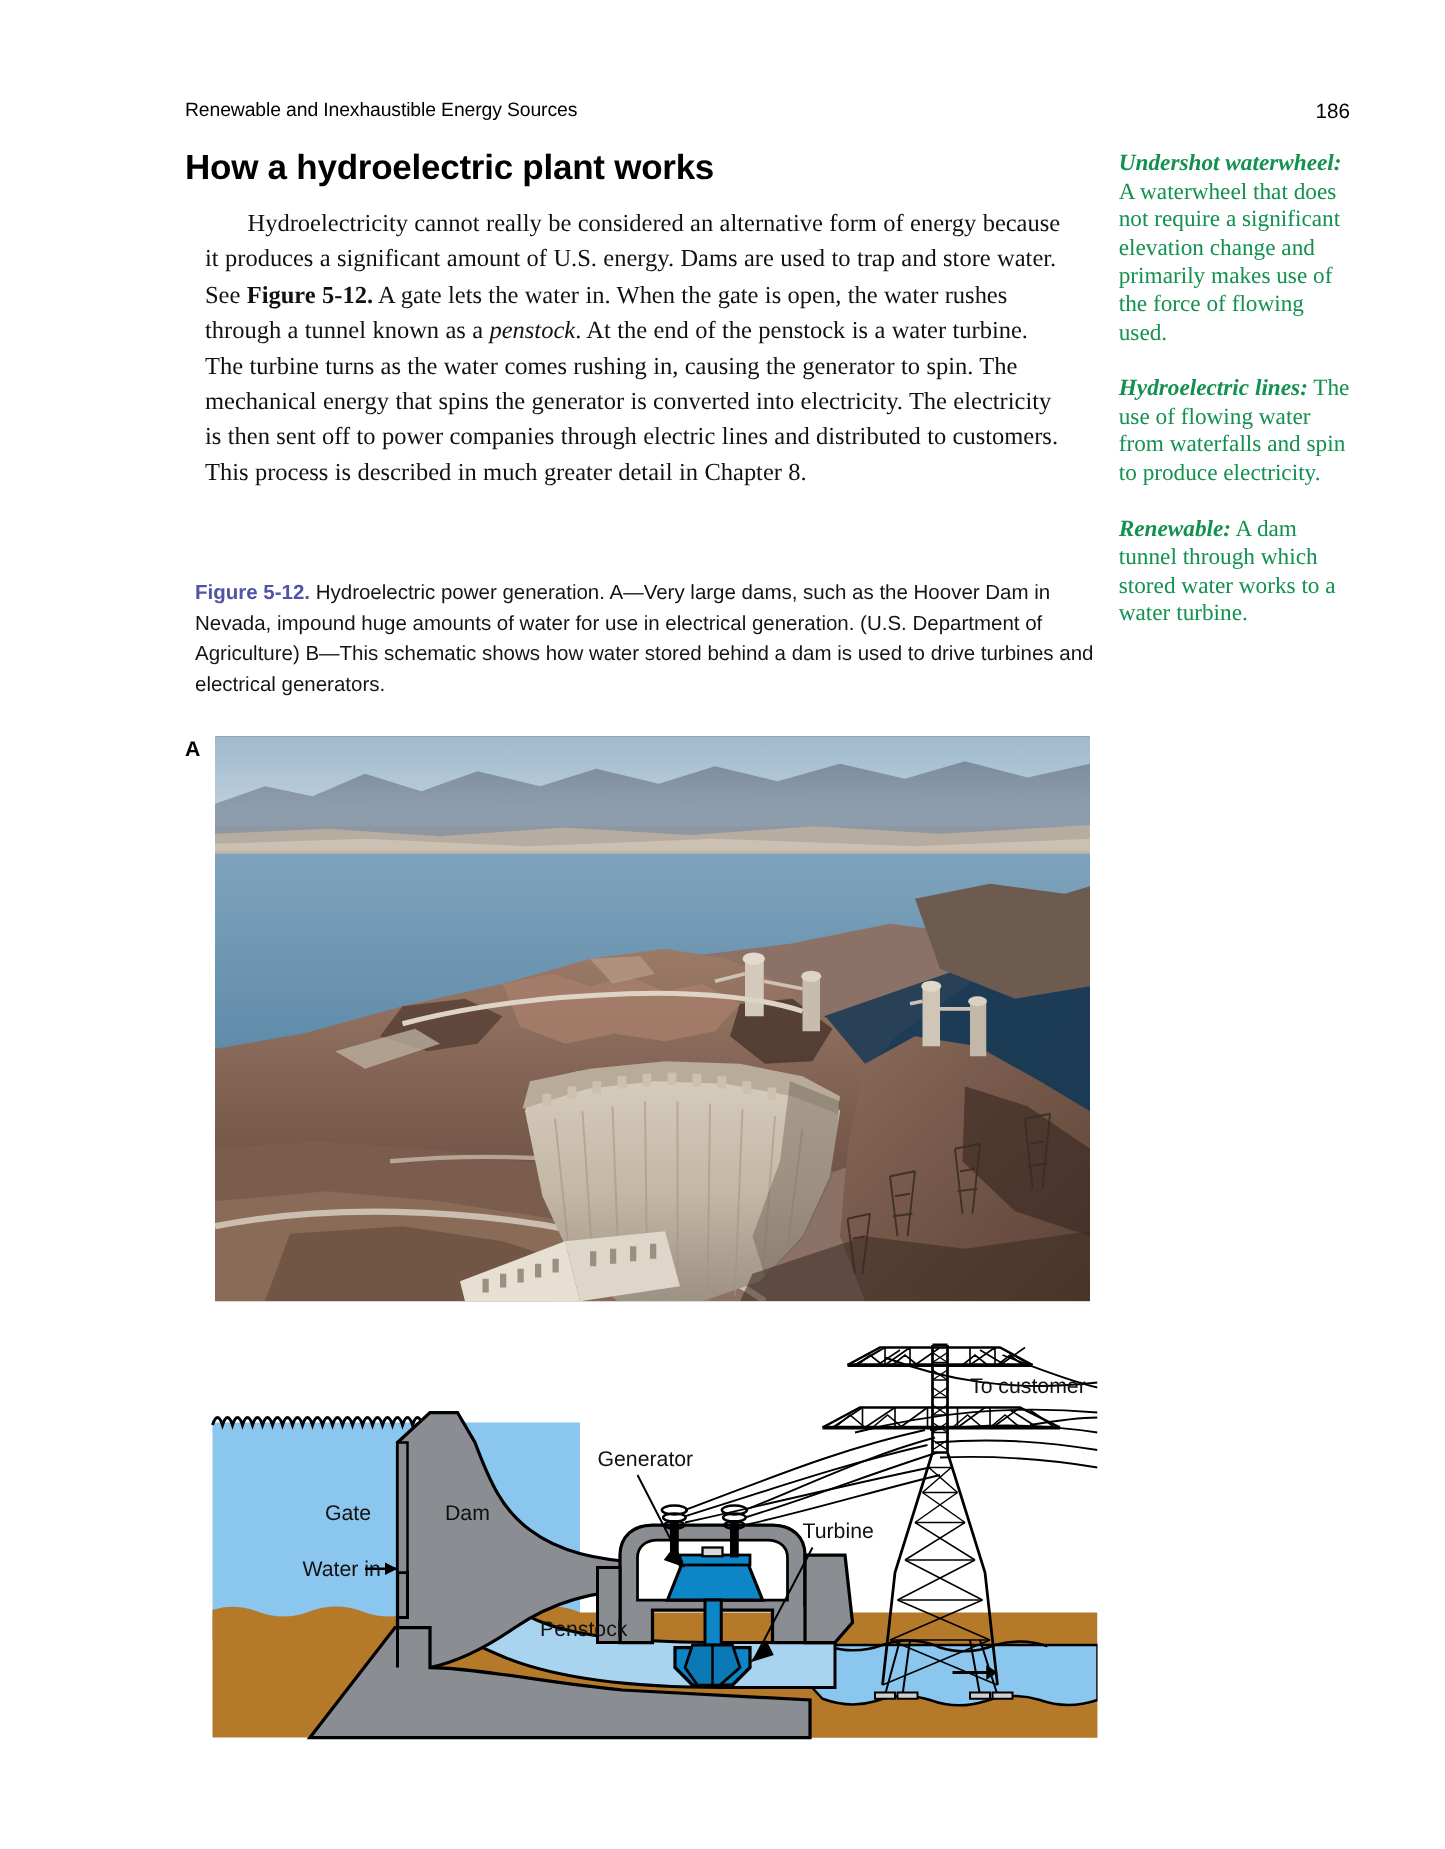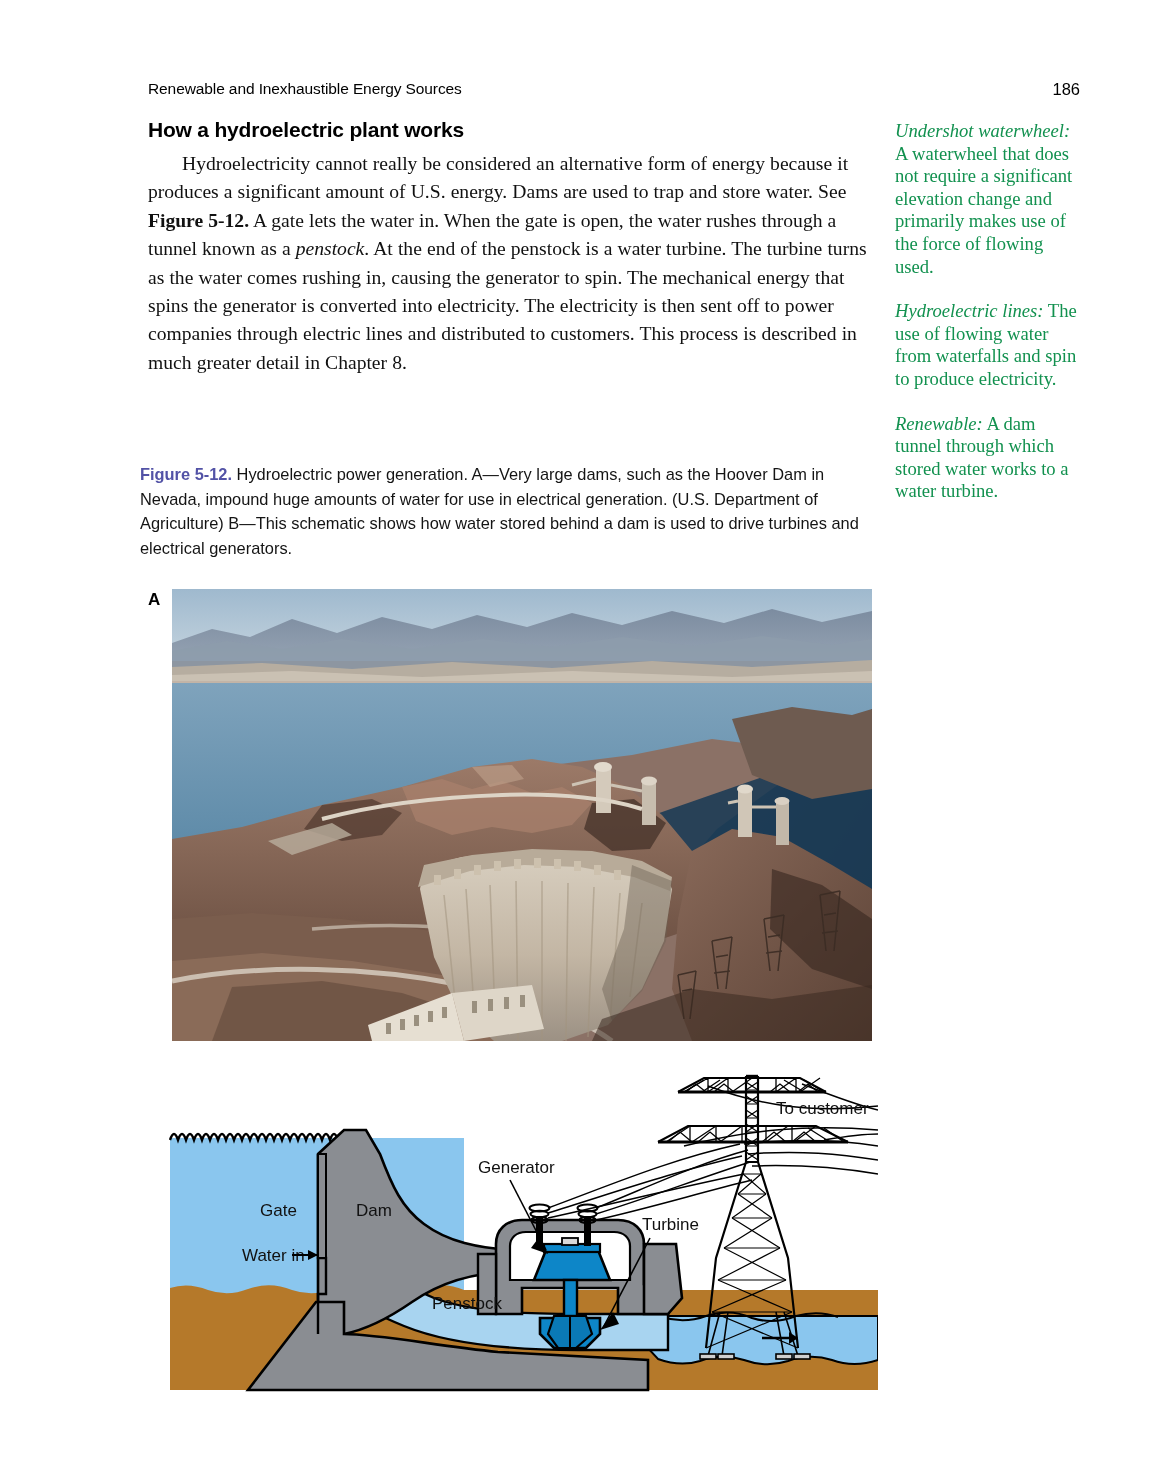--- a/index.html
+++ b/index.html
@@ -45,42 +45,42 @@
   
   #main-column {
     position: absolute;
     left: 148px;
     top: 118px;
     width: 722px;
   }
   #section-heading {
     font-family: "Liberation Sans", sans-serif;
     font-weight: bold;
-    font-size: 21px;
+    font-size: 28px;
     color: #000;
     letter-spacing: -0.2px;
     margin: 0 0 8px 0;
   }
   #body-paragraph {
     font-family: "Liberation Serif", serif;
     font-size: 19.6px;
     line-height: 28.4px;
     color: #111;
-    margin: 0;
+    margin: 16px;
     text-indent: 34px;
     text-align: left;
     word-spacing: 0.2px;
   }
   #body-paragraph i { font-style: italic; }
   #body-paragraph b { font-weight: bold; }
 
   
   #figure-caption {
     position: absolute;
-    left: 140px;
+    left: 156px;
     top: 462px;
     width: 728px;
     font-family: "Liberation Sans", sans-serif;
     font-size: 16.4px;
     line-height: 24.6px;
     color: #141414;
   }
   #figure-caption .fig-num {
     font-weight: bold;
     color: #5252a6;
@@ -127,21 +127,21 @@
     width: 190px;
   }
   .glossary-entry {
     font-family: "Liberation Serif", serif;
     font-size: 18.6px;
     line-height: 22.6px;
     color: #12914f;
     margin-bottom: 22px;
   }
   .glossary-entry .term {
-    font-weight: normal;
+    font-weight: bold;
     font-style: italic;
   }
   .glossary-entry .definition { font-style: normal; }
 </style>
 </head>
 <body>
 
 <div id="running-head">
   <span class="rh-title">Renewable and Inexhaustible Energy Sources</span>
   <span class="rh-page">186</span>

